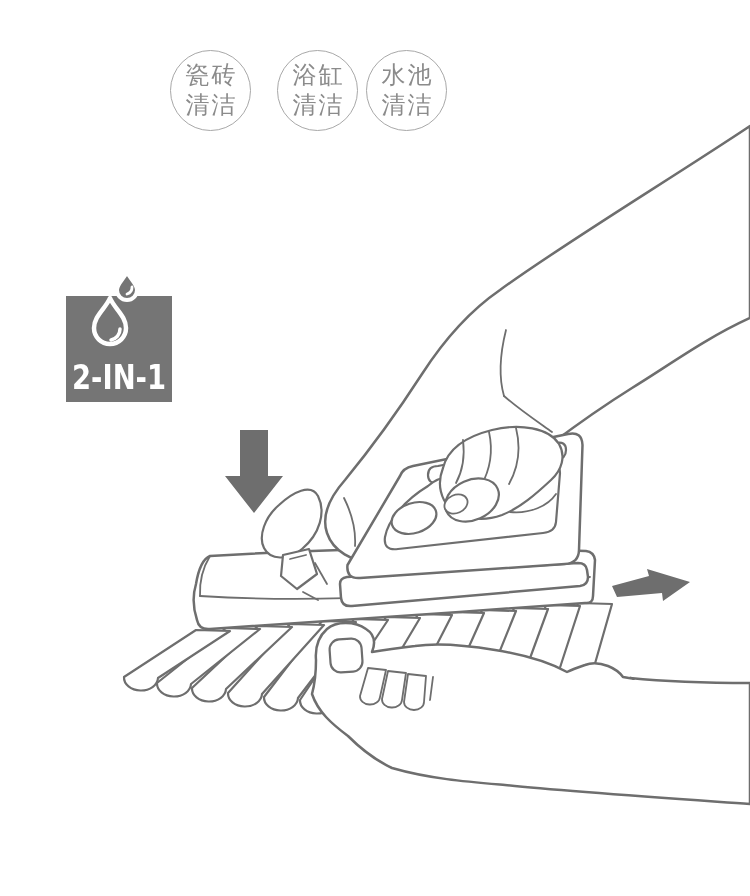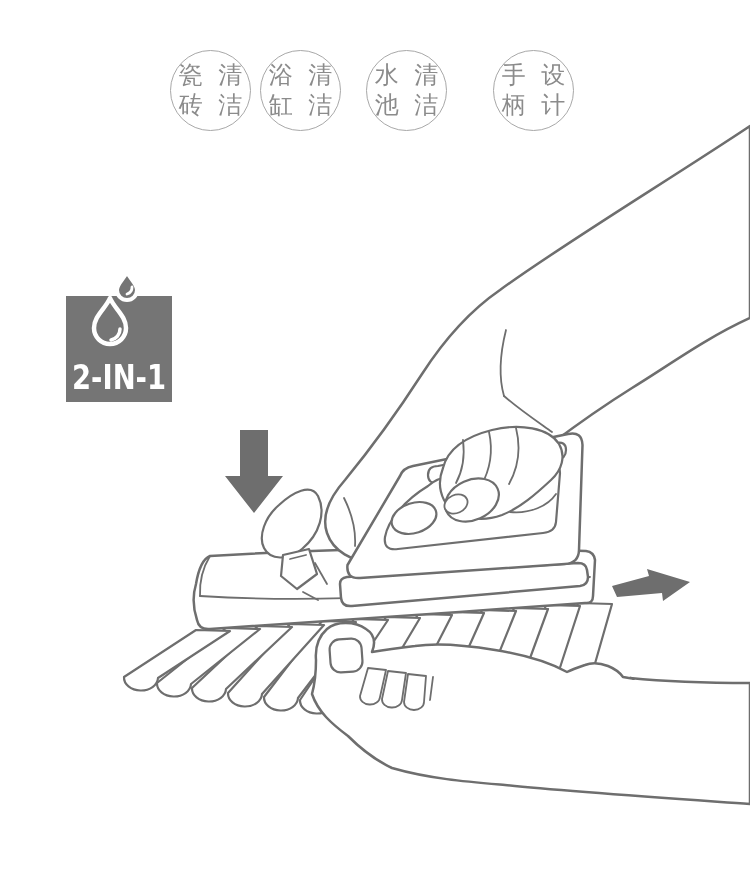--- a/index.html
+++ b/index.html
@@ -1,46 +1,42 @@
 <!DOCTYPE html>
 <html><head>
 <meta charset="utf-8">
 <style>
   html,body{margin:0;padding:0;background:#ffffff;}
   .stage{position:relative;width:750px;height:896px;margin:0 auto;background:#ffffff;overflow:hidden;
          font-family:"DejaVu Sans",sans-serif;}
   .circle{position:absolute;top:50px;width:79px;height:79px;border:1.5px solid #a8a8a8;border-radius:50%;
-          display:flex;flex-direction:row;align-items:center;justify-content:center;
+          display:flex;flex-direction:column;align-items:center;justify-content:center;
           font-size:24px;color:#8b8b8b;letter-spacing:2px;line-height:1.22;text-align:center;}
   .circle span{display:block;margin-right:-2px;}
-  .c1{left:170px}.c2{left:260px}.c3{left:366px}.c4{left:493px}
+  .c1{left:170px}.c2{left:277px}.c3{left:366px}.c4{left:493px}
   .badge-svg{position:absolute;left:60px;top:258px;width:120px;height:150px;}
   .badge-label{font-family:"DejaVu Sans",sans-serif;font-weight:bold;font-size:33px;}
   .illo{position:absolute;left:0;top:0;width:750px;height:896px;}
 </style>
 </head>
 <body>
 
 <div class="stage">
 
   <div class="circle c1">
     <span>瓷砖</span>
     <span>清洁</span>
   </div>
   <div class="circle c2">
     <span>浴缸</span>
     <span>清洁</span>
   </div>
   <div class="circle c3">
     <span>水池</span>
     <span>清洁</span>
-  </div>
-  <div class="circle c4">
-    <span>手柄</span>
-    <span>设计</span>
   </div>
 
   <svg class="badge-svg" viewBox="0 0 120 150">
     <rect x="6" y="38" width="106" height="106" fill="#757575"></rect>
     <g stroke="#ffffff" stroke-linejoin="round" stroke-linecap="round" fill="#757575">
       <path d="M67,14 C64,21 57,26 57,32 A10,10 0 1 0 77,32 C77,26 70,21 67,14 Z" stroke-width="4"></path>
       <path d="M50,40 C46,50 34,58 34,70 A16,16 0 1 0 66,70 C66,58 54,50 50,40 Z" stroke-width="4.5"></path>
       <path d="M60,71 A11,11 0 0 1 51,82" fill="none" stroke-width="3.5"></path>
       <path d="M72,29 A7,7 0 0 1 67,36" fill="none" stroke-width="2.8"></path>
     </g>

